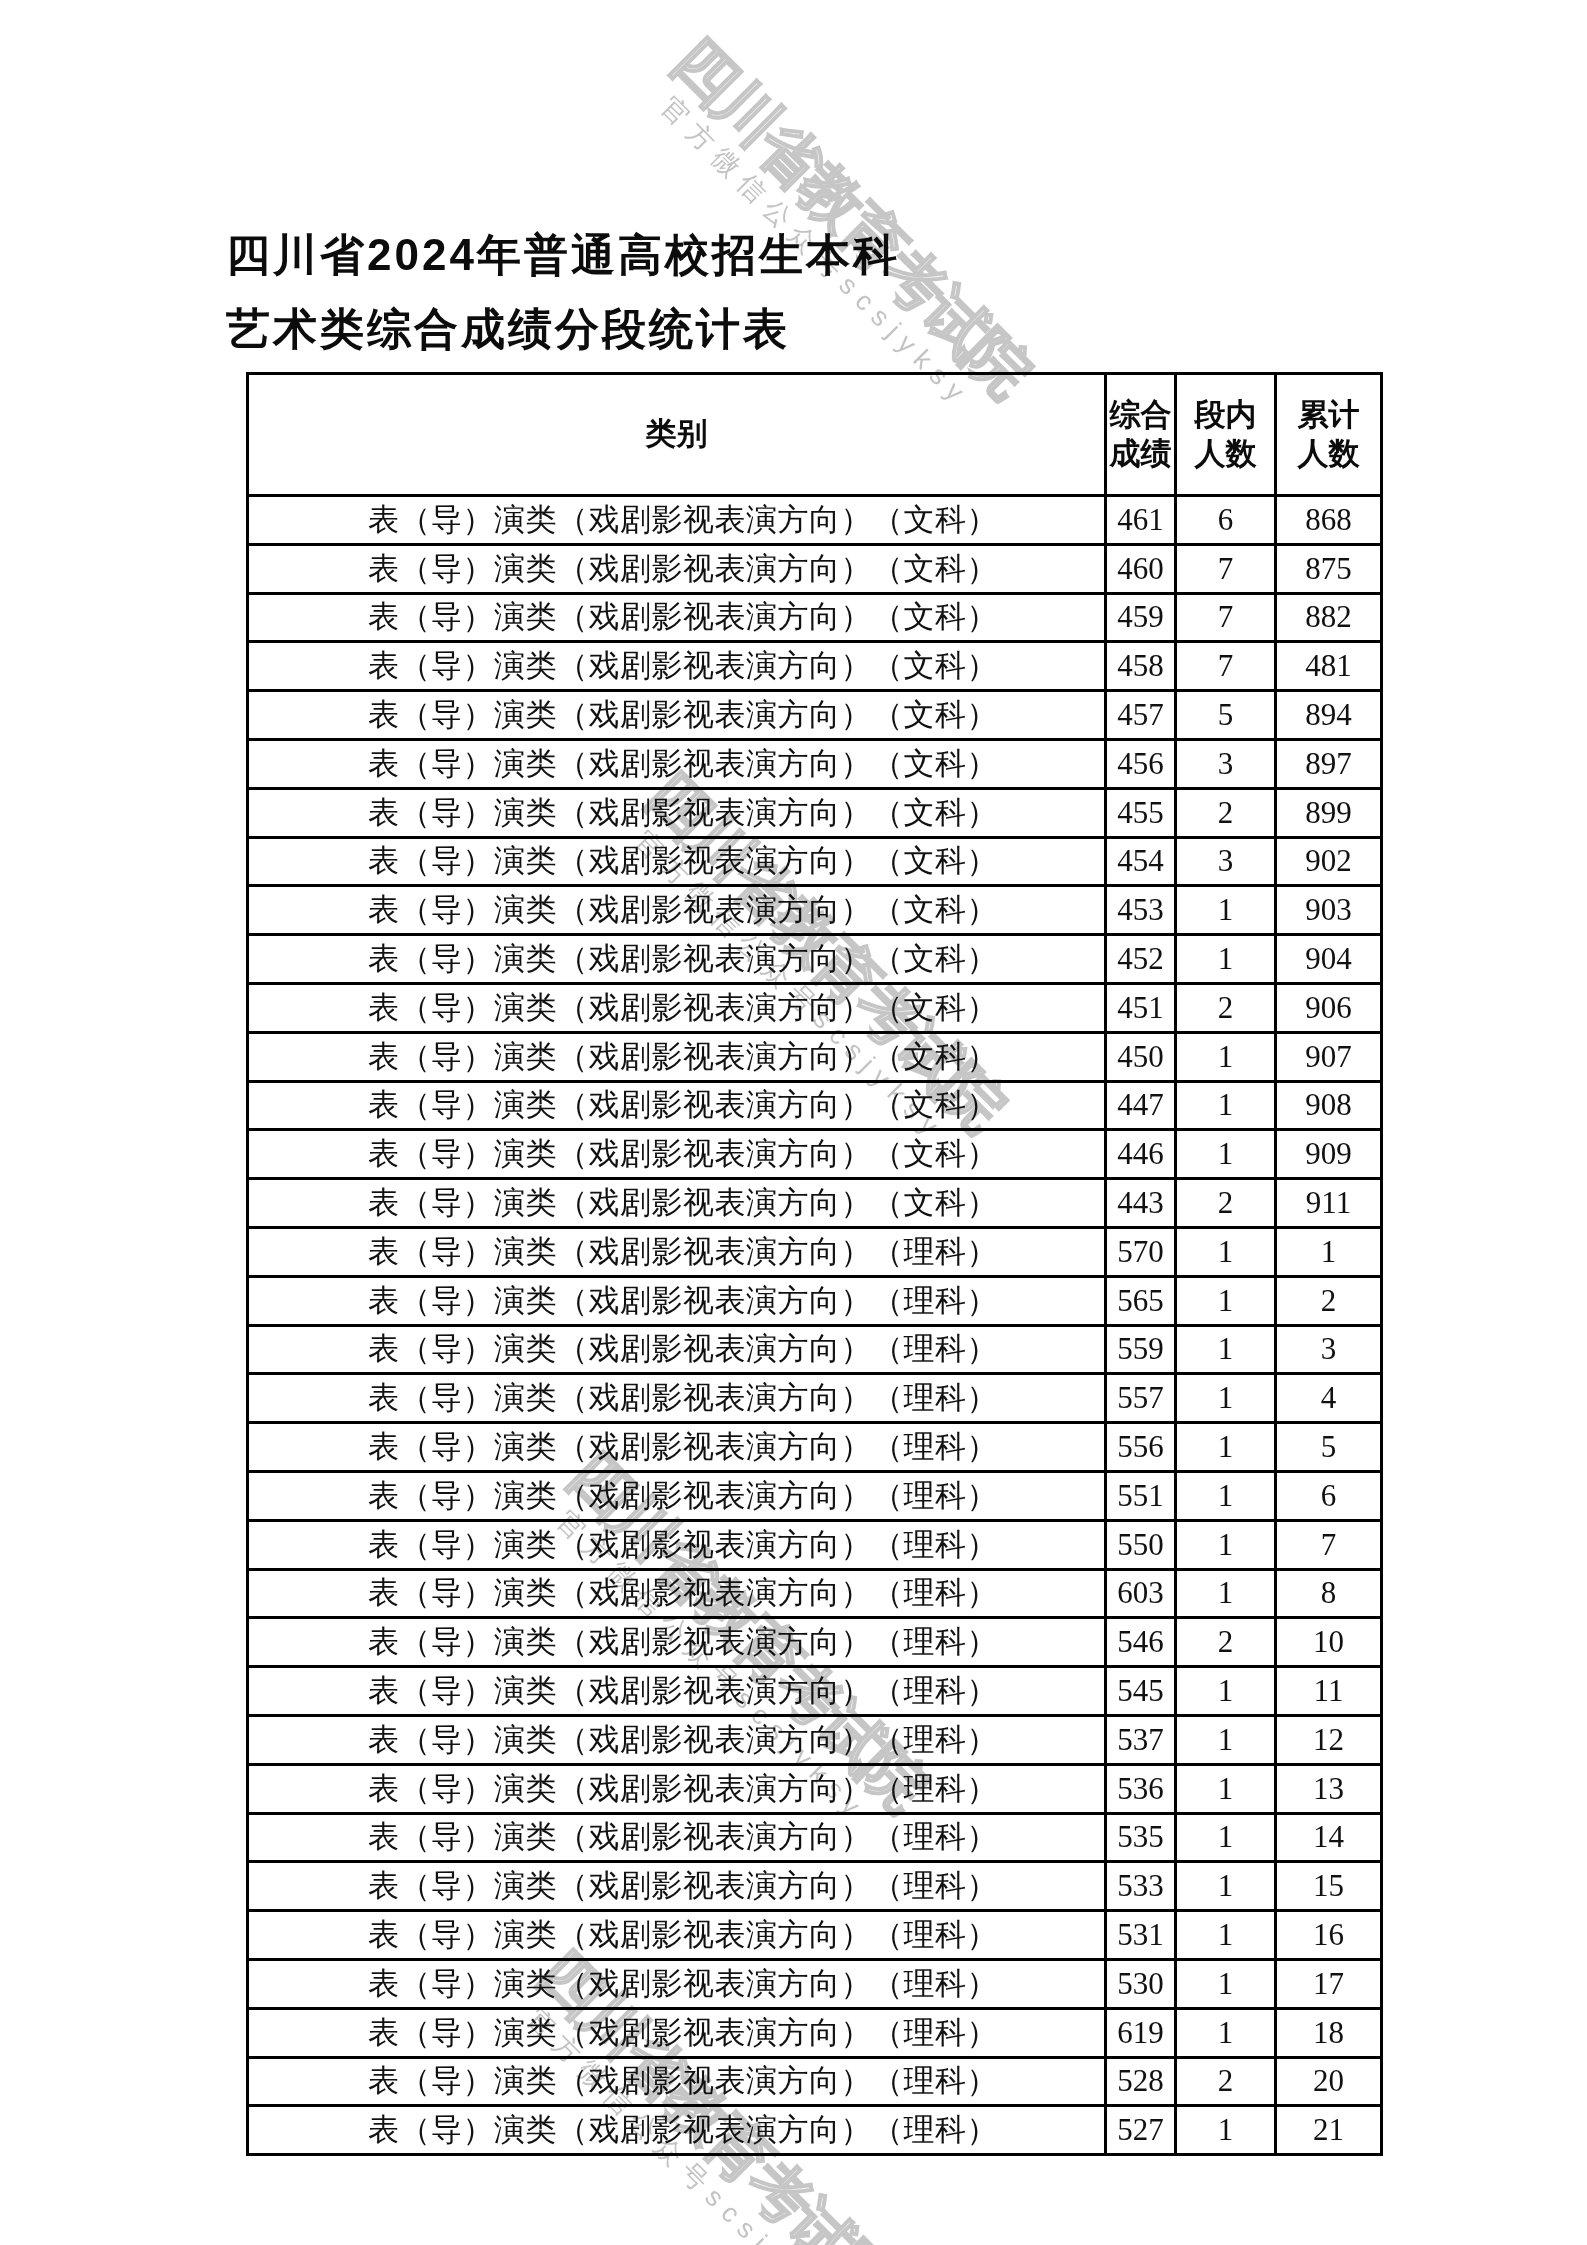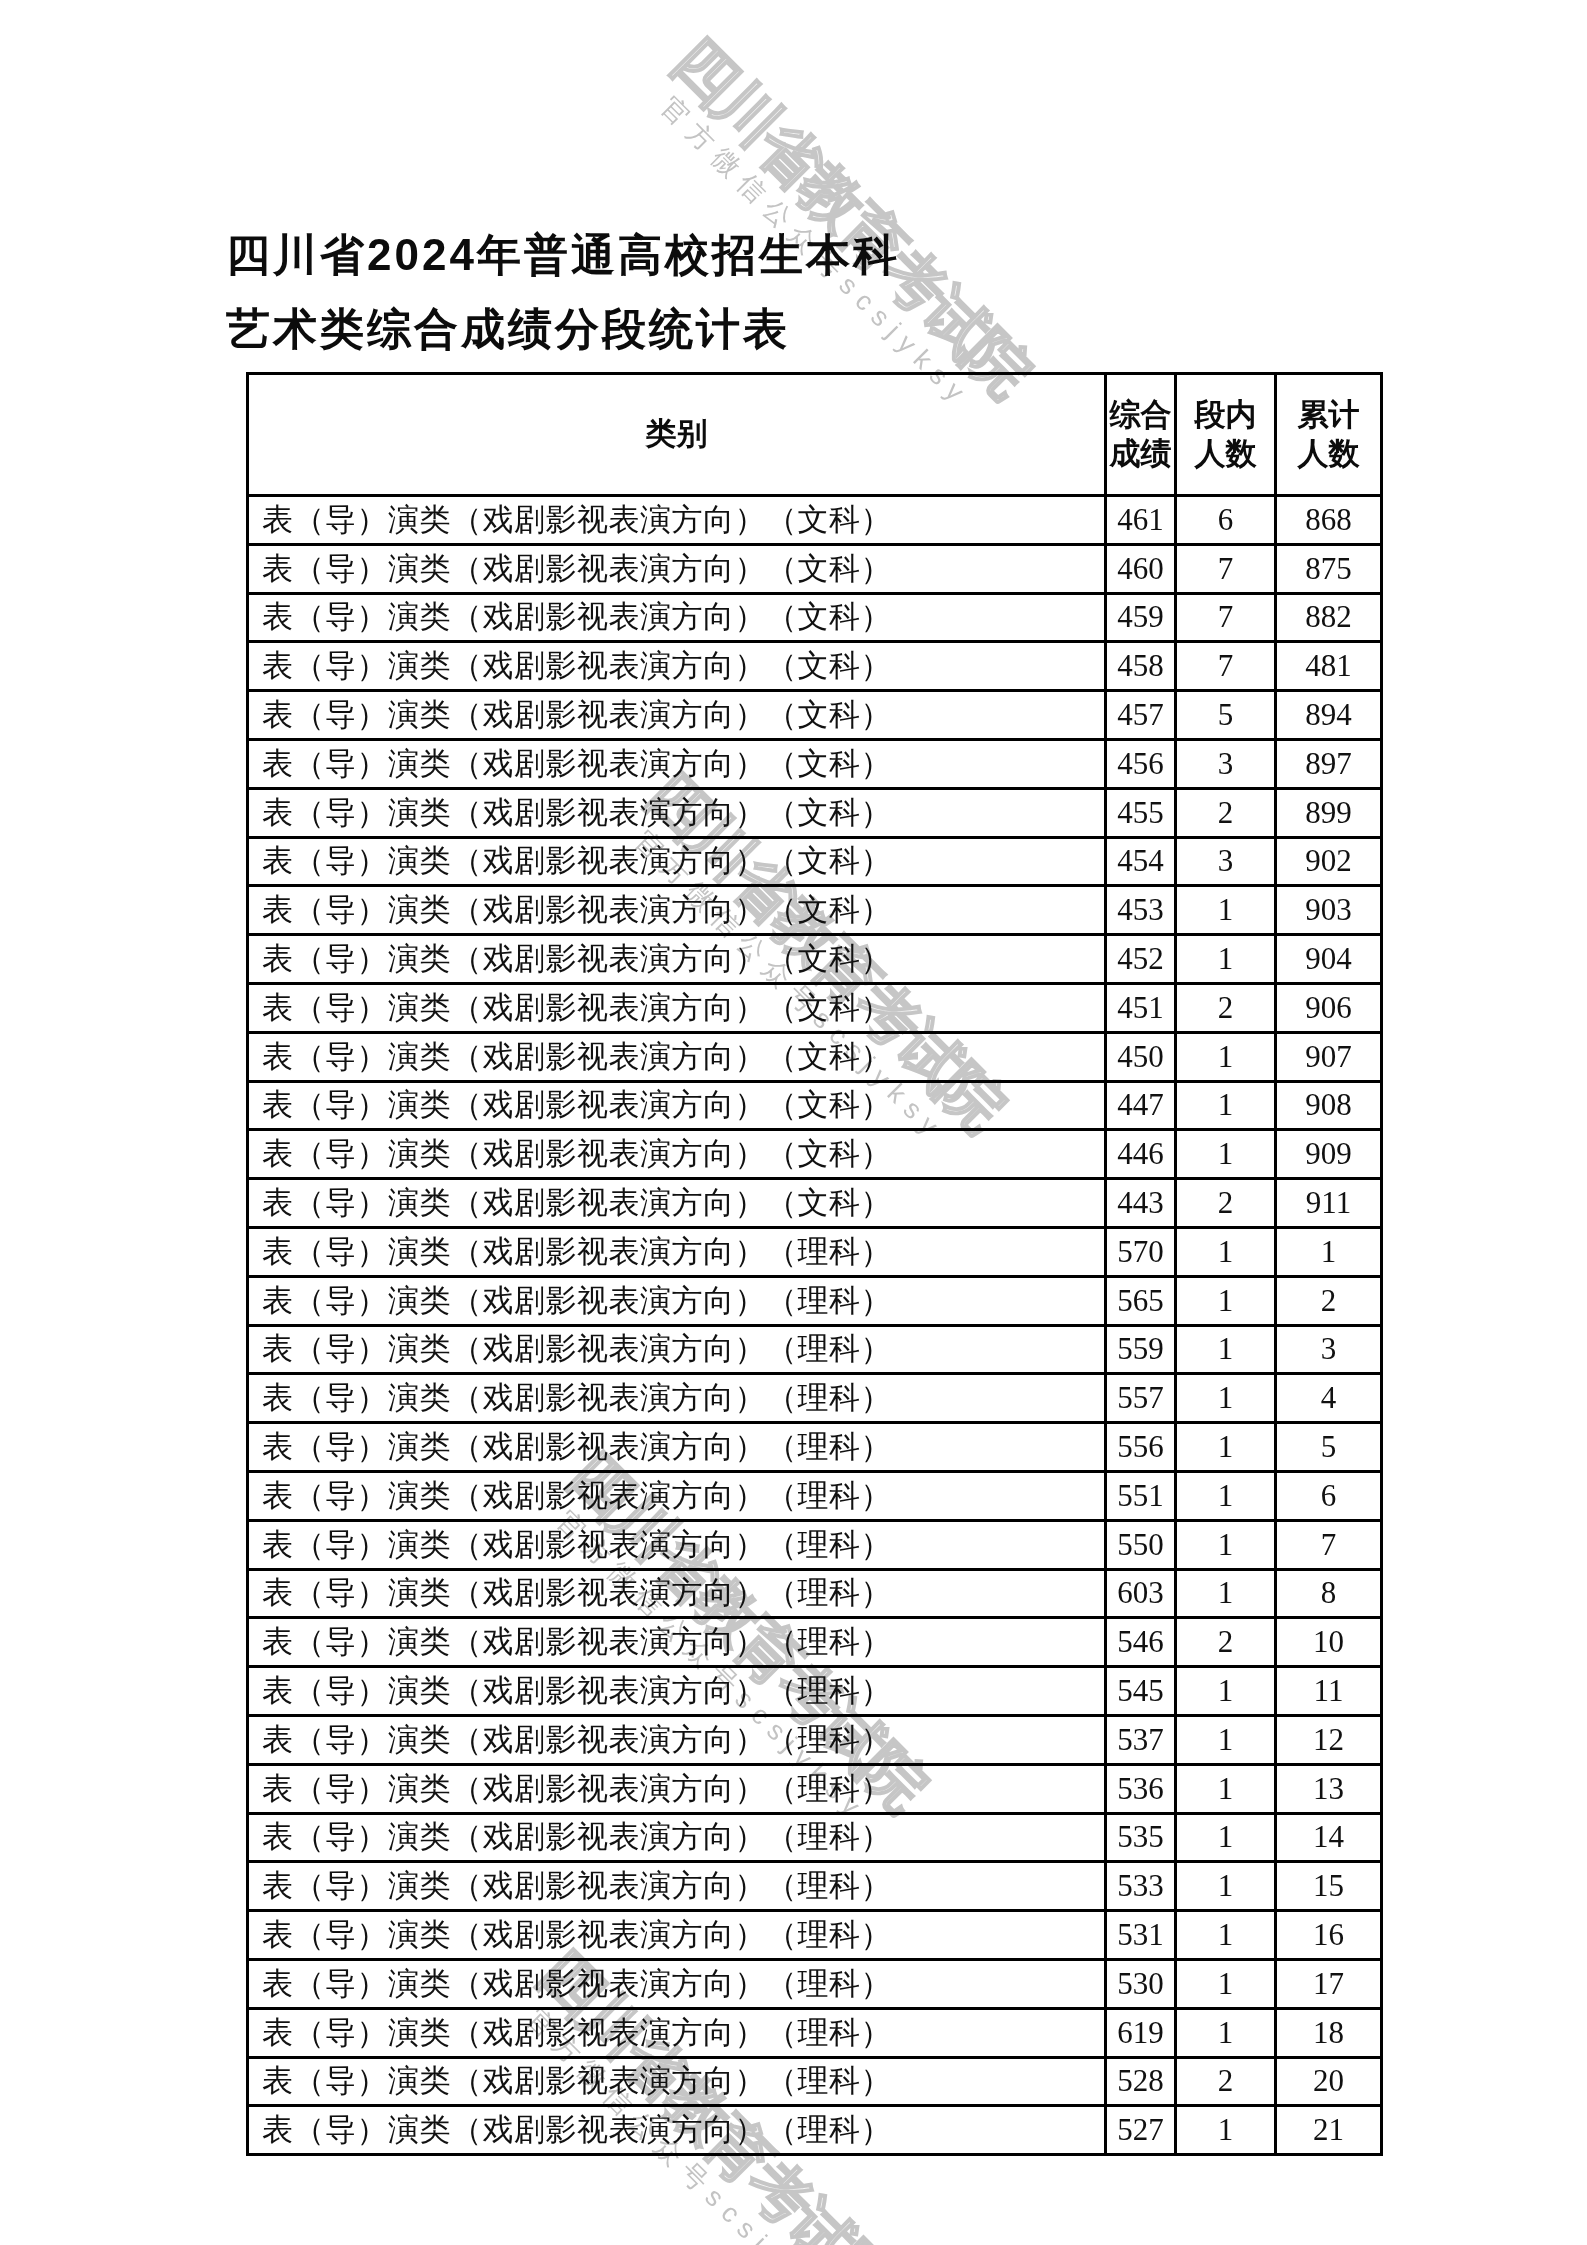--- a/index.html
+++ b/index.html
@@ -82,21 +82,21 @@
   table.stats th{
     font-weight:700;
     font-size:31px;
     text-align:center;
     white-space:pre-line;
     line-height:1.25;
     color:#0c0c0c;
   }
   table.stats tbody tr{height:48.8px;}
   table.stats td.cat{
-    text-align:left;
+    text-align:center;
     padding-left:13px;
     font-size:31px;
     letter-spacing:0.5px;
   }
   table.stats td.num{
     text-align:center;
     font-size:31px;
   }
 </style>
 </head>

